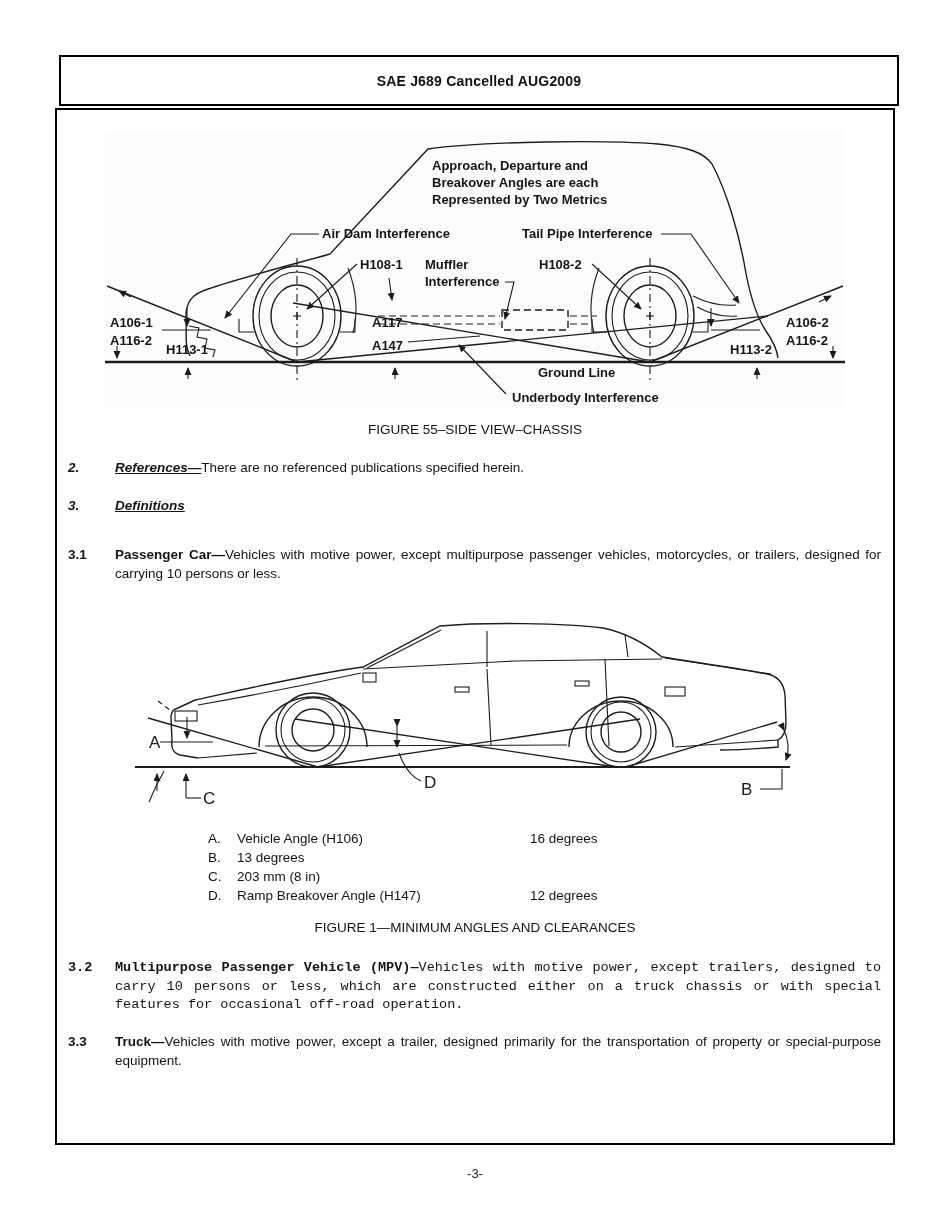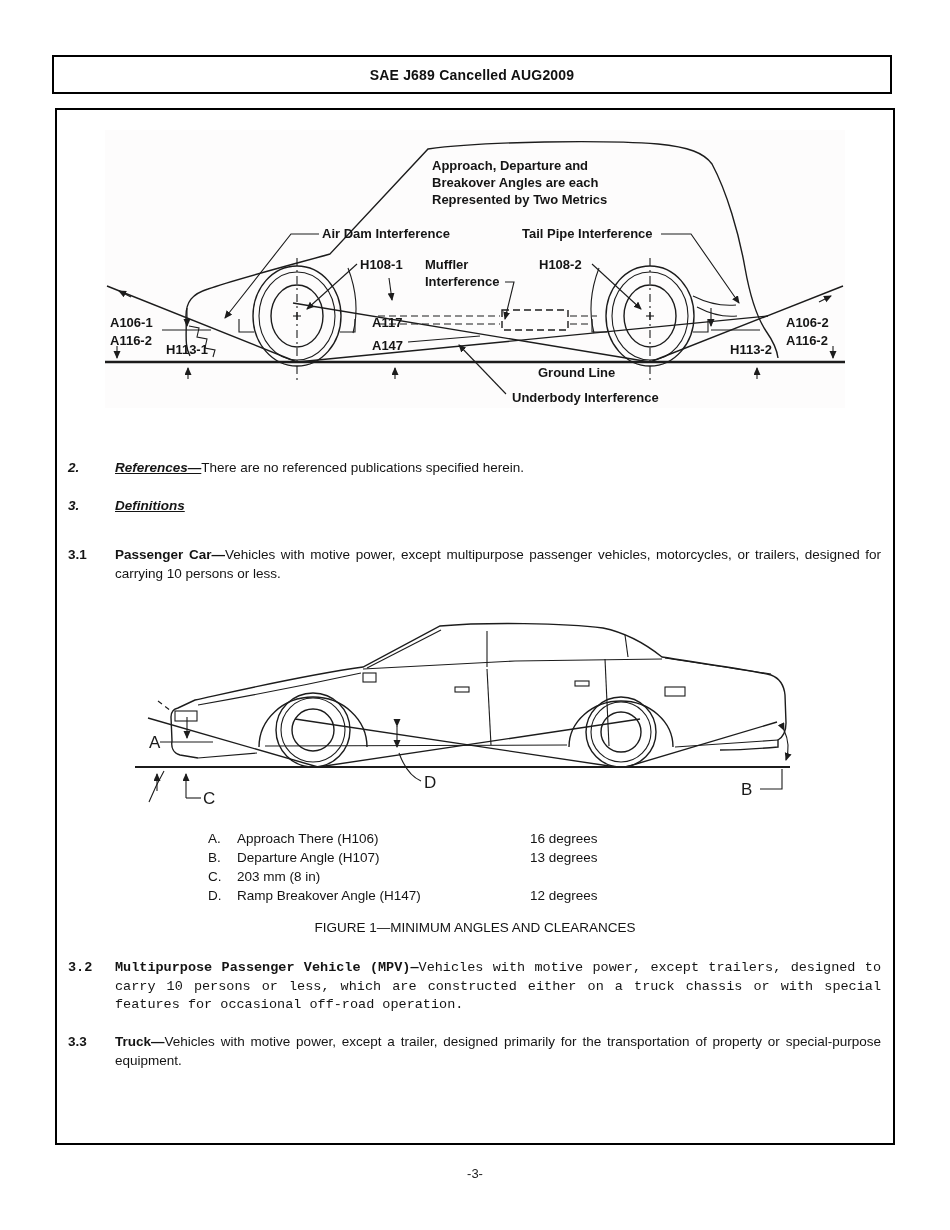--- a/index.html
+++ b/index.html
@@ -1,18 +1,18 @@
 <!DOCTYPE html>
 <html><head>
 <meta charset="utf-8">
 <style>
   * { margin:0; padding:0; box-sizing:border-box; }
   body { background:#ffffff; font-family:"Liberation Sans", sans-serif; color:#111; }
   .page { position:relative; width:950px; height:1230px; background:#fff; overflow:hidden; }
-  .header-box { position:absolute; left:52px; top:55px; width:840px; height:39px;
+  .header-box { position:absolute; left:59px; top:55px; width:840px; height:51px;
     border:2px solid #000; display:flex; align-items:center; justify-content:center; }
   .header-title { font-size:14px; font-weight:700; letter-spacing:.2px; }
   .main-box { position:absolute; left:55px; top:108px; width:840px; height:1037px; border:2px solid #000; }
   .fig { position:absolute; }
   .fig svg { display:block; }
   .fig-label { font-family:"Liberation Sans", sans-serif; font-weight:700; font-size:13px; fill:#151515; }
   .fig-letter { font-family:"Liberation Sans", sans-serif; font-weight:400; font-size:17px; fill:#1a1a1a; }
   .caption { position:absolute; left:55px; width:840px; text-align:center; font-size:13.5px; color:#141414; }
   .para { position:absolute; left:68px; width:813px; font-size:13.5px; line-height:18.6px; color:#141414; }
   .pnum { position:absolute; left:0; top:0; font-weight:700; }
@@ -132,20 +132,21 @@
         <text class="fig-label" x="267" y="220">A147</text>
         <text class="fig-label" x="681" y="197">A106-2</text>
         <text class="fig-label" x="681" y="215">A116-2</text>
         <text class="fig-label" x="625" y="224">H113-2</text>
         <text class="fig-label" x="433" y="247">Ground Line</text>
         <text class="fig-label" x="407" y="272">Underbody Interference</text>
       </g>
     </svg>
   </div>
 
+  <div class="caption" style="top:422px;">FIGURE 55–SIDE VIEW–CHASSIS</div>
 
   <div class="para" style="top:459px;">
     <span class="pnum it">2.</span>
     <div class="pbody nojust">
       <span class="term it">References—</span><span>There are no referenced publications specified herein.</span>
     </div>
   </div>
 
   <div class="para" style="top:497px;">
     <span class="pnum it">3.</span>
@@ -221,26 +222,25 @@
         <text class="fig-letter" x="68" y="209">C</text>
         <text class="fig-letter" x="289" y="193">D</text>
         <text class="fig-letter" x="606" y="200">B</text>
       </g>
     </svg>
   </div>
 
   <div class="vtable">
     <div class="vrow">
       <span class="vletter">A.</span>
-      <span class="vlabel">Approach There (H106)</span>
+      <span class="vlabel">Vehicle Angle (H106)</span>
       <span class="vvalue">16 degrees</span>
     </div>
     <div class="vrow">
       <span class="vletter">B.</span>
-      <span class="vlabel">Departure Angle (H107)</span>
       <span class="vvalue">13 degrees</span>
     </div>
     <div class="vrow">
       <span class="vletter">C.</span>
       <span class="vvalue">203 mm (8 in)</span>
     </div>
     <div class="vrow">
       <span class="vletter">D.</span>
       <span class="vlabel">Ramp Breakover Angle (H147)</span>
       <span class="vvalue">12 degrees</span>

